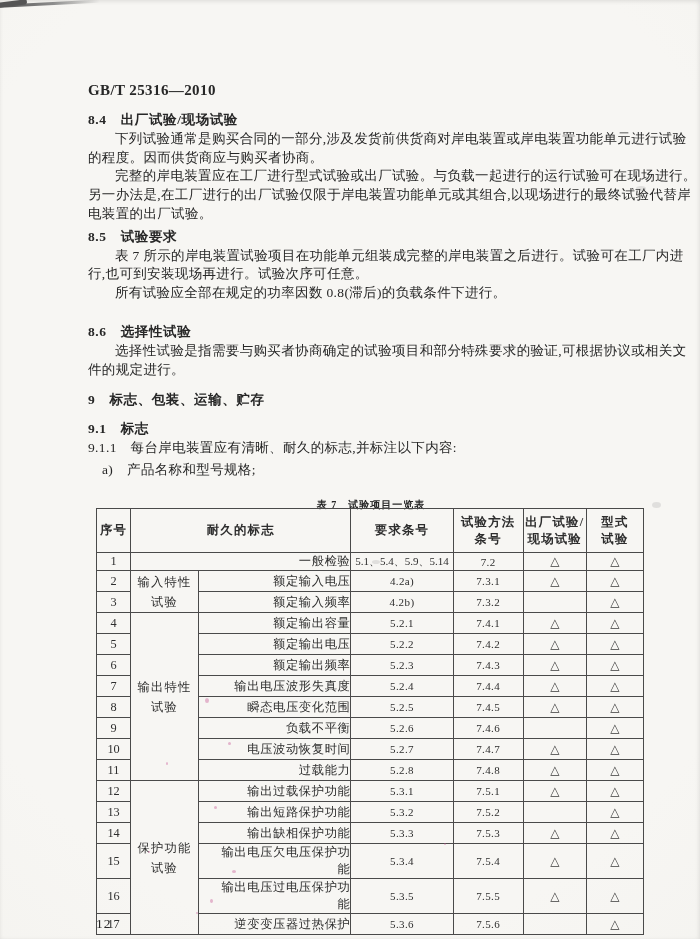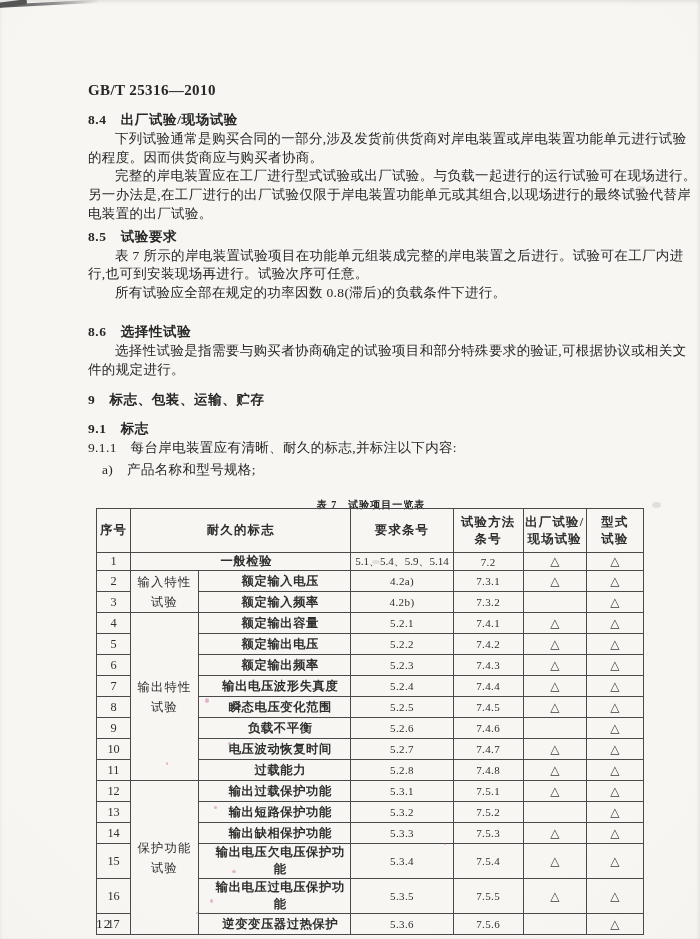--- a/index.html
+++ b/index.html
@@ -39,21 +39,21 @@
   table.test-table{
     position:absolute;left:96px;top:508px;width:548px;
     border-collapse:collapse;table-layout:fixed;
     font-size:12.3px;color:#2e2e2e;
   }
   .test-table th,.test-table td{border:1px solid #4a4a4a;padding:0;text-align:center;vertical-align:middle;}
   .test-table thead th{height:43px;font-weight:bold;letter-spacing:1.2px;font-size:12.4px;}
   .test-table thead .hl{line-height:17px;}
   .test-table tbody tr{height:21px;}
   .test-table tbody tr.first-row{height:18px;}
-  .test-table td.item{text-align:center;padding-left:11px;letter-spacing:.6px;font-weight:bold;}
+  .test-table td.item{text-align:right;padding-left:11px;letter-spacing:.6px;}
   .test-table td.group{letter-spacing:1.2px;}
   .test-table td.group .gl{line-height:20px;}
   .test-table td.num{letter-spacing:0;}
   .test-table td.clause{letter-spacing:.4px;font-size:11px;}
   .test-table td.clause.long{font-size:11px;letter-spacing:0;}
   .test-table td.mark{font-size:12px;color:#3a3a3a;}
   .page-number{position:absolute;left:96px;top:916px;font-size:13.5px;letter-spacing:1px;}
   
   .speck{position:absolute;border-radius:50%;background:rgba(199,90,150,.42);}
   .smudge{position:absolute;border-radius:50%;background:rgba(120,120,120,.18);}

